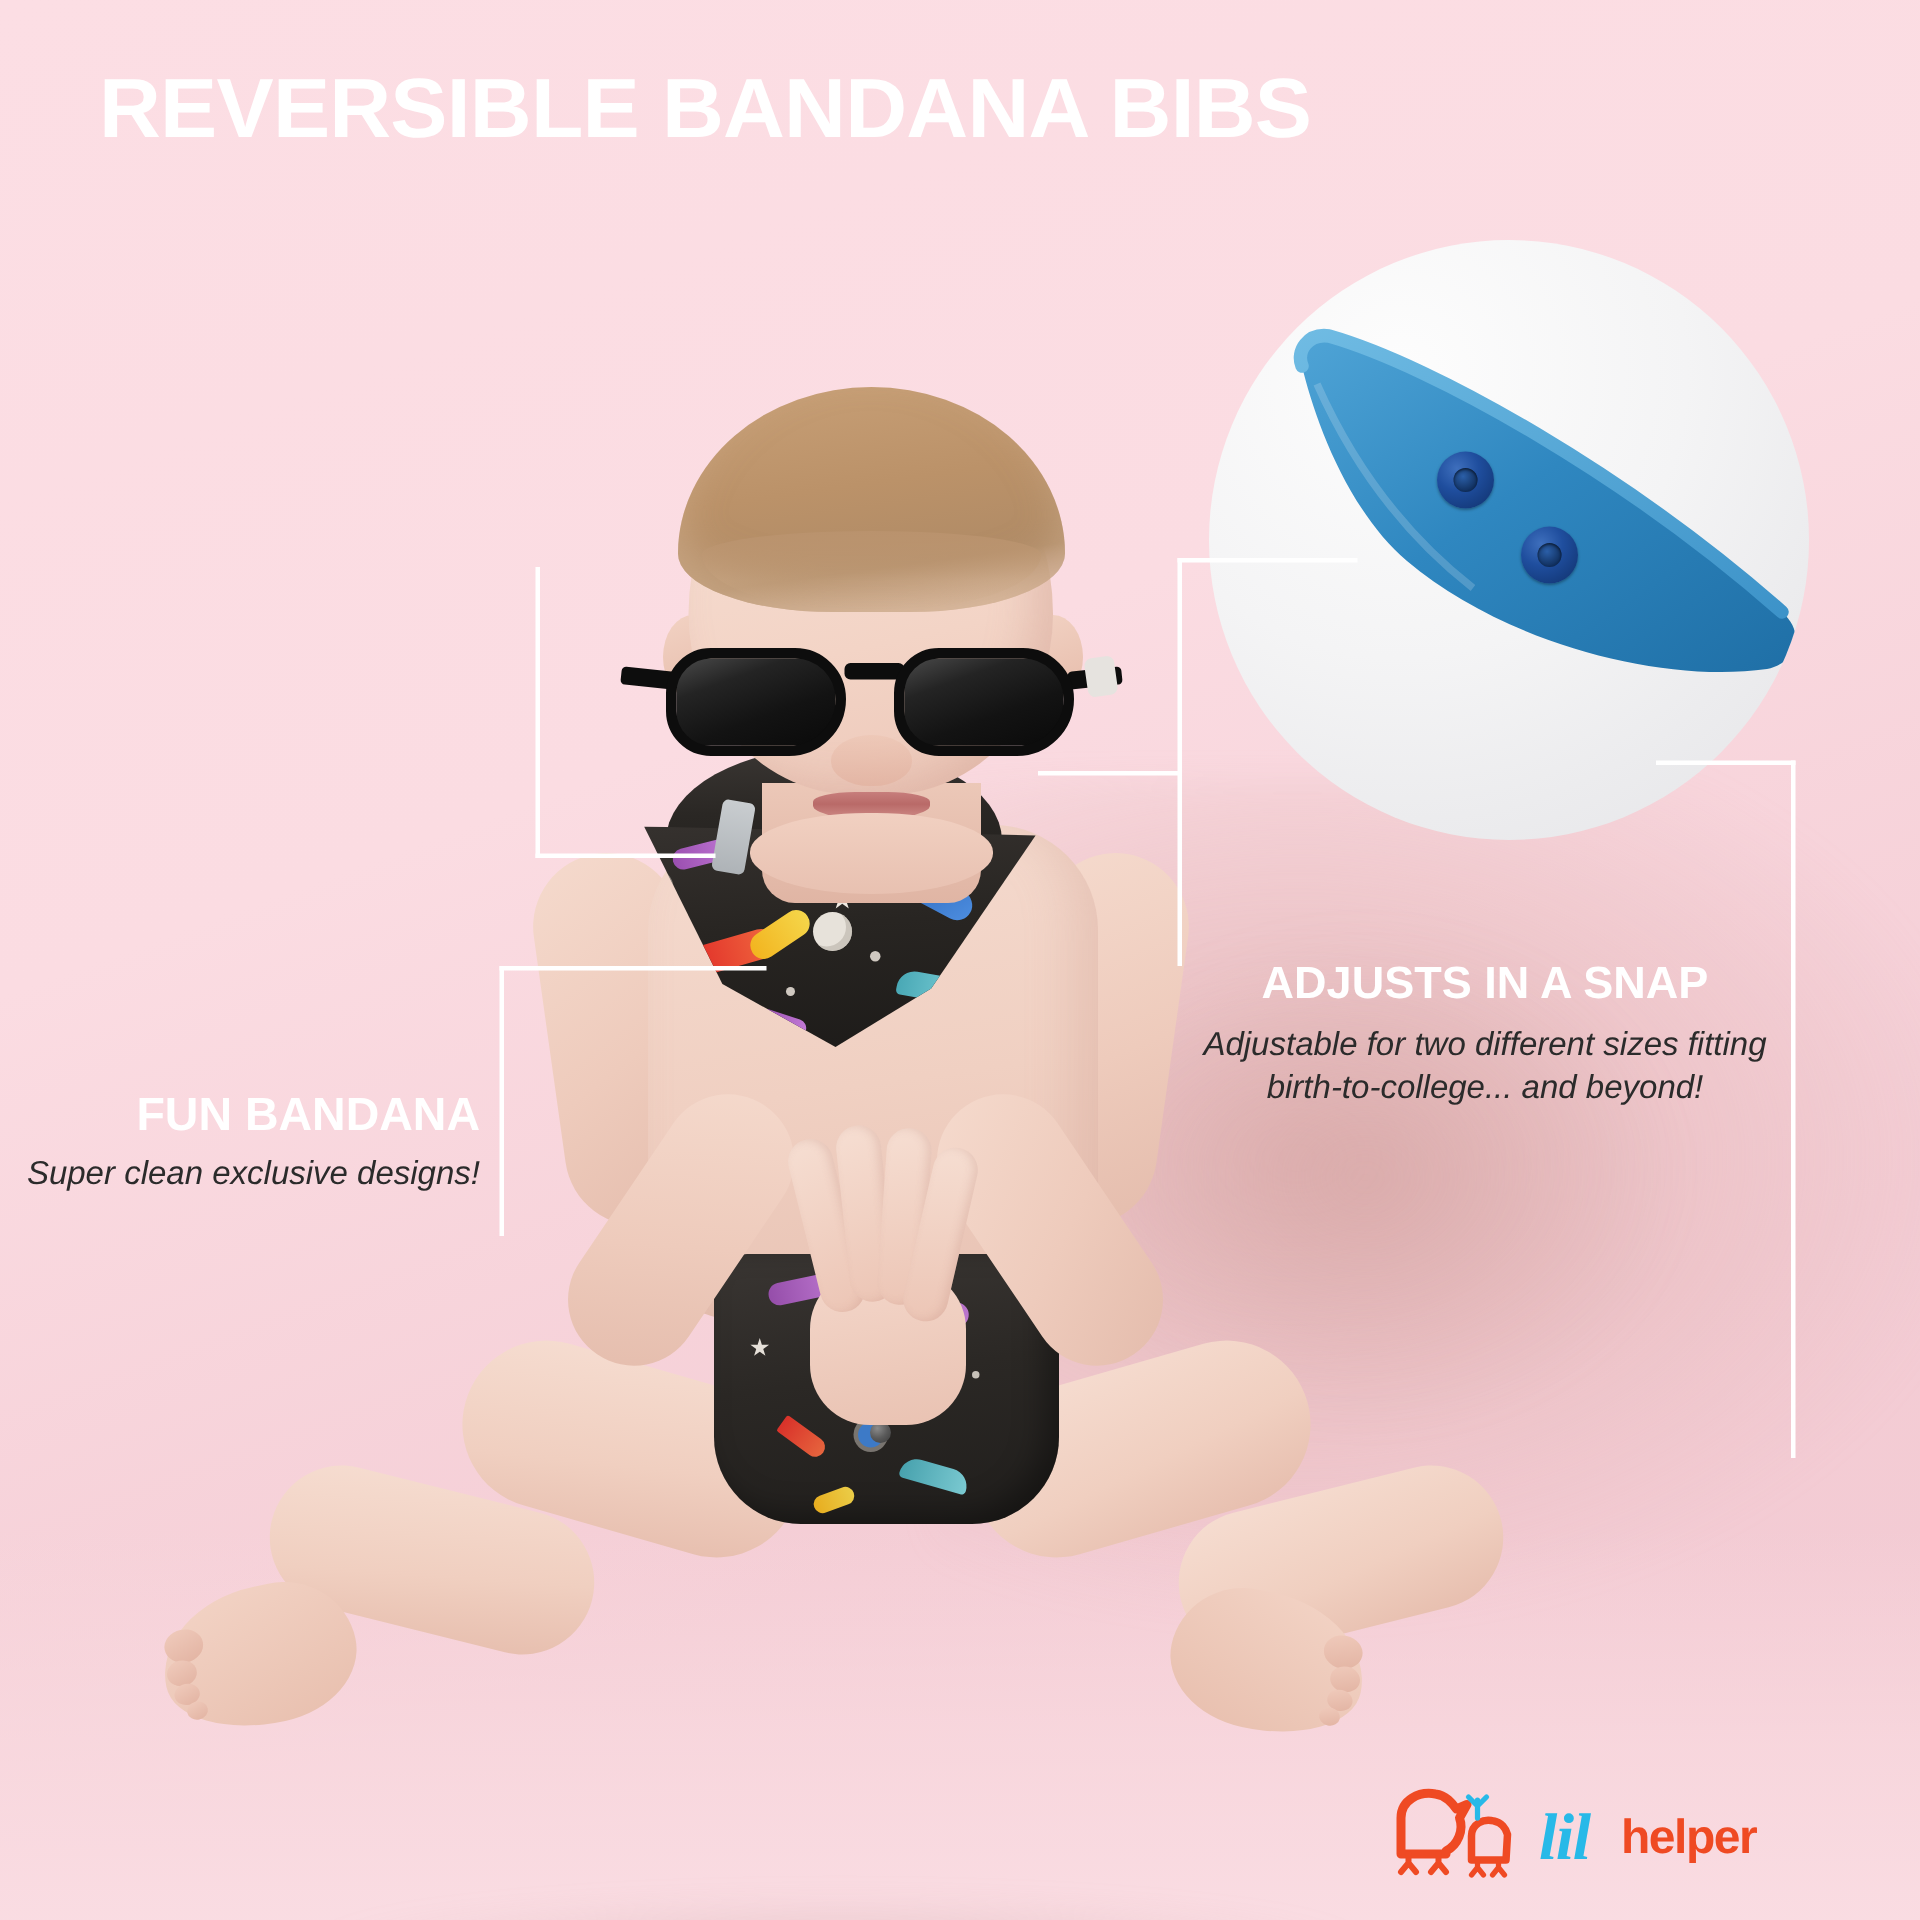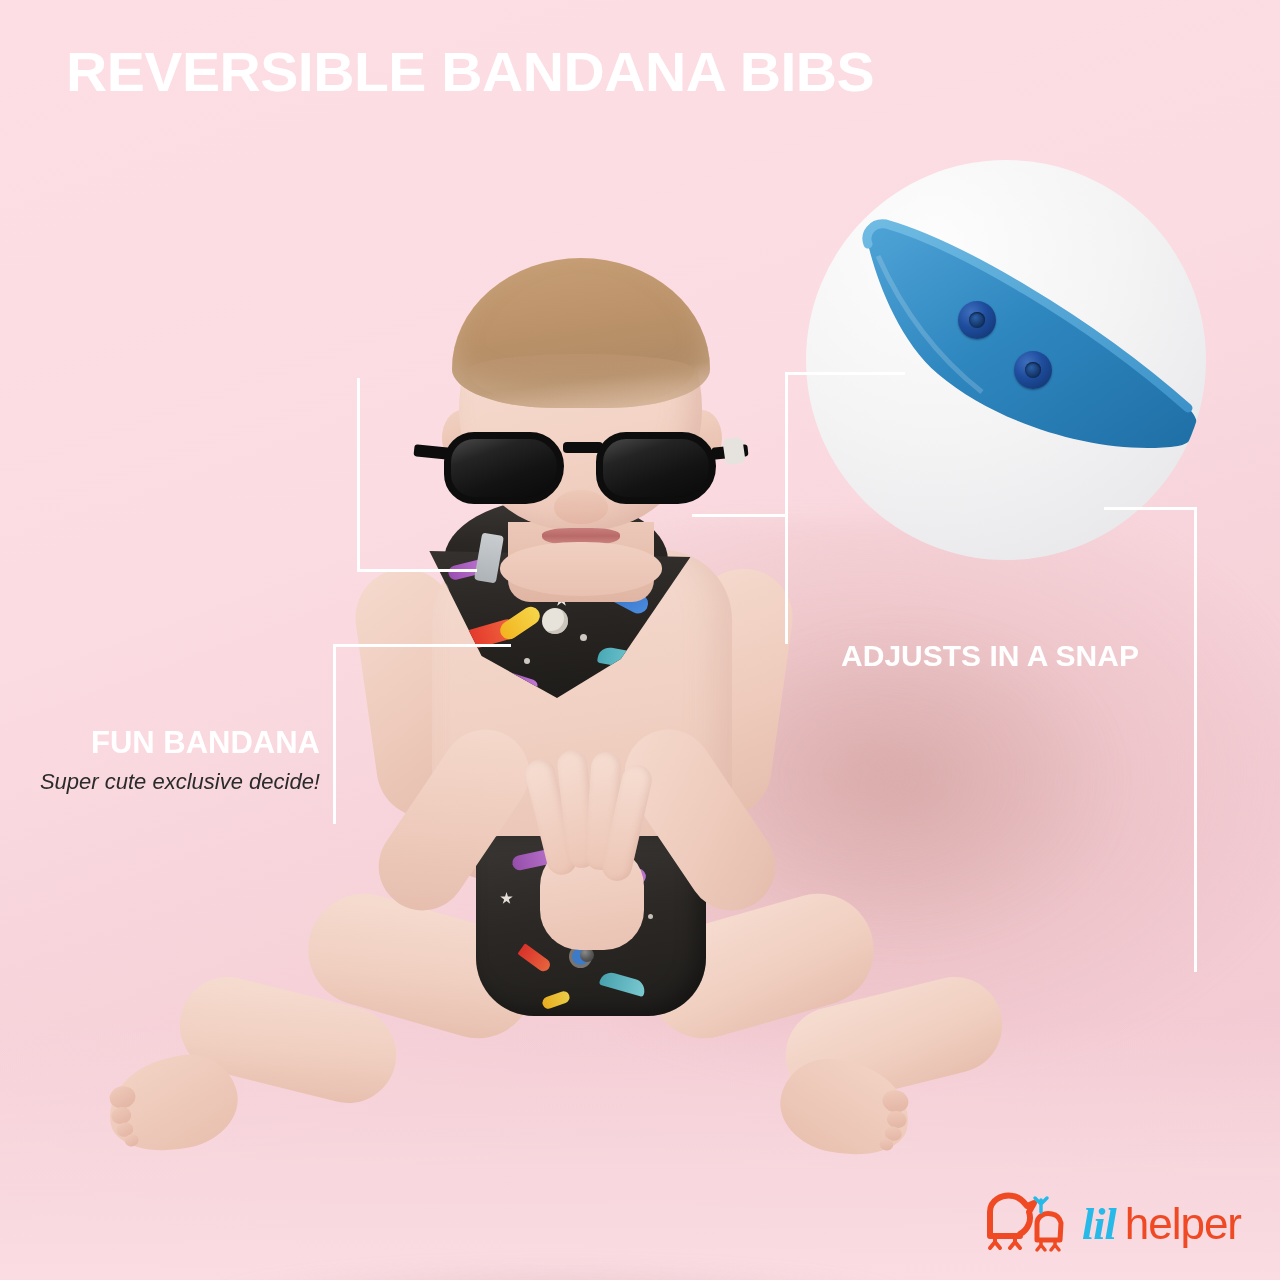--- a/index.html
+++ b/index.html
@@ -292,29 +292,29 @@
   .toe { position:absolute; border-radius:50%; background: linear-gradient(160deg,#f0cbbc,#e2b3a2); }
 
   .shadow-floor {
     position:absolute; left:130px; top:1012px; width:700px; height:70px;
     border-radius:50%;
     background: radial-gradient(ellipse, rgba(205,160,160,.30) 0%, rgba(225,190,190,0) 72%);
     filter: blur(8px);
   }
 
   
-  .logo { position:absolute; left:982px; top:1190px; width:265px; height:72px; }
+  .logo { position:absolute; left:926px; top:1190px; width:265px; height:72px; }
   .logo-birds { position:absolute; left:0; top:0; width:96px; height:66px; }
   .logo-text { position:absolute; left:100px; top:6px; height:56px; display:flex; align-items:center; }
   .logo-lil {
     font-size:44px; font-weight:bold; font-style:italic; color:#27b9e8;
     font-family:"Liberation Serif", serif; letter-spacing:-1px;
   }
   .logo-helper {
-    font-size:44px; font-weight:normal; color:#ef4a23; margin-left:9px;
+    font-size:32px; font-weight:bold; color:#ef4a23; margin-left:21px;
     font-family:"Liberation Sans", sans-serif; letter-spacing:-1px;
   }
 </style>
 </head>
 <body>
 
 <div class="canvas">
 
   <div class="bg-base"></div>
   <div class="bg-warm"></div>
@@ -448,25 +448,26 @@
   <div class="conn conn-h" style="left:785px; top:372px; width:120px; height:3px;"></div>
 
   <div class="conn conn-h" style="left:1104px; top:507px; width:93px; height:3px;"></div>
   <div class="conn conn-v" style="left:1194px; top:507px; width:3px; height:465px;"></div>
 
   <h1 class="title">REVERSIBLE BANDANA BIBS</h1>
 
 
   <div id="feat-prints">
     <div class="feat-h">FUN BANDANA</div>
-    <div class="feat-b">Super cute exclusive decide!</div>
+    <div class="feat-b">Super clean exclusive designs!</div>
   </div>
 
   <div id="feat-snap">
     <div class="feat-h">ADJUSTS IN A SNAP</div>
+    <div class="feat-b">Adjustable for two different sizes fitting birth-to-college... and beyond!</div>
   </div>
 
 
   <div class="logo">
     <svg class="logo-birds" viewBox="0 0 96 66">
 
       <path d="M8 46 L8 22 C8 10, 20 4, 31 6 C38 7, 42 12, 45 16 L52 13 L47 22 C50 30, 46 40, 38 44 L38 46 Z" fill="none" stroke="#ef4a23" stroke-width="6" stroke-linejoin="round"></path>
       <path d="M13 46 L13 52 M13 52 L8 58 M13 52 L18 58" stroke="#ef4a23" stroke-width="4" fill="none" stroke-linecap="round"></path>
       <path d="M33 46 L33 52 M33 52 L28 58 M33 52 L38 58" stroke="#ef4a23" stroke-width="4" fill="none" stroke-linecap="round"></path>
 

